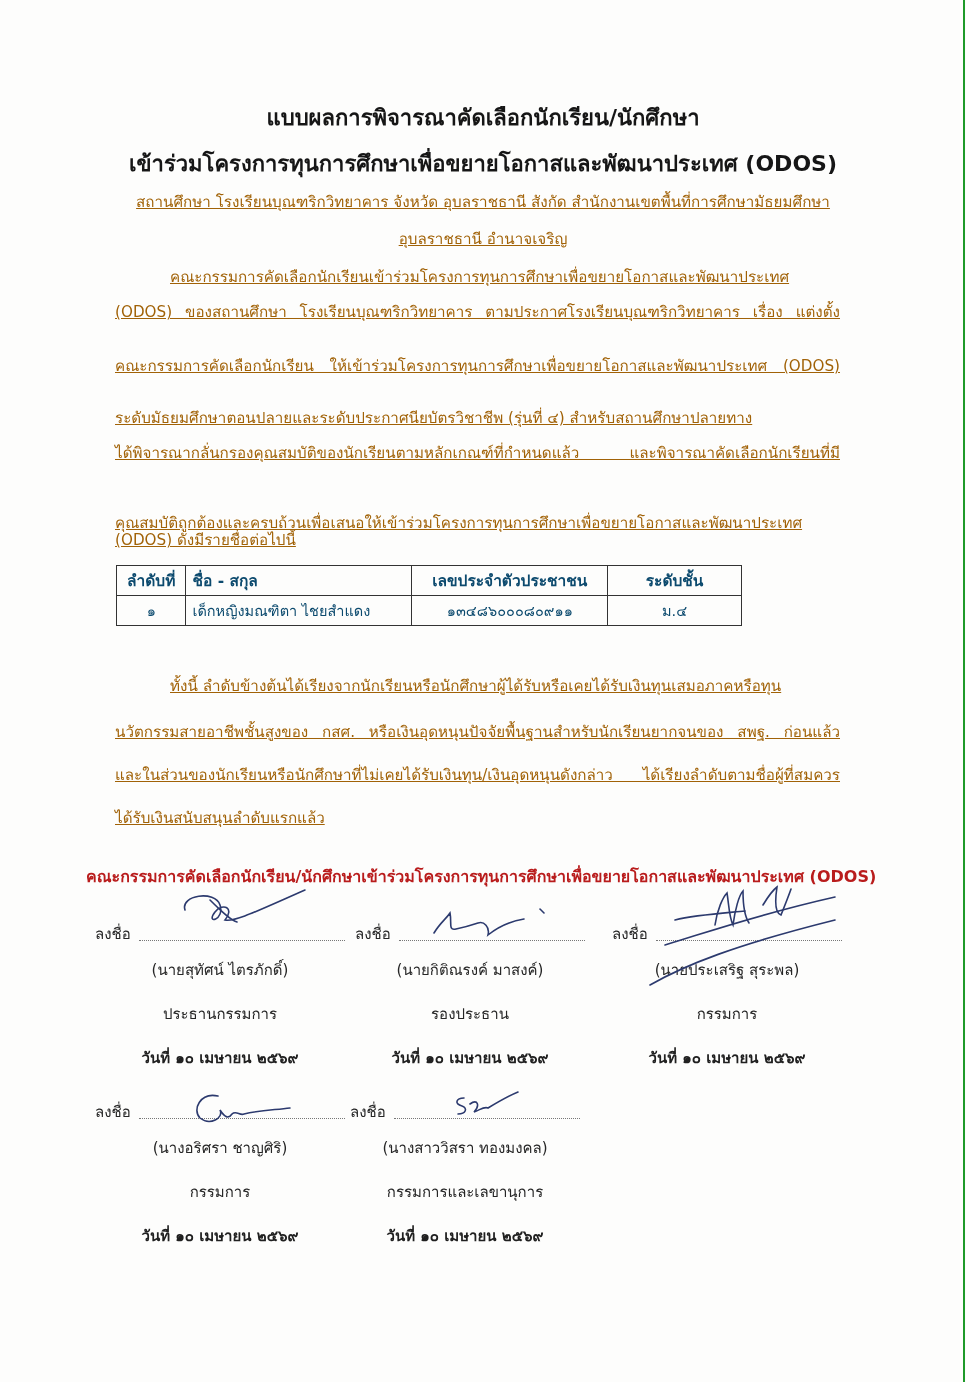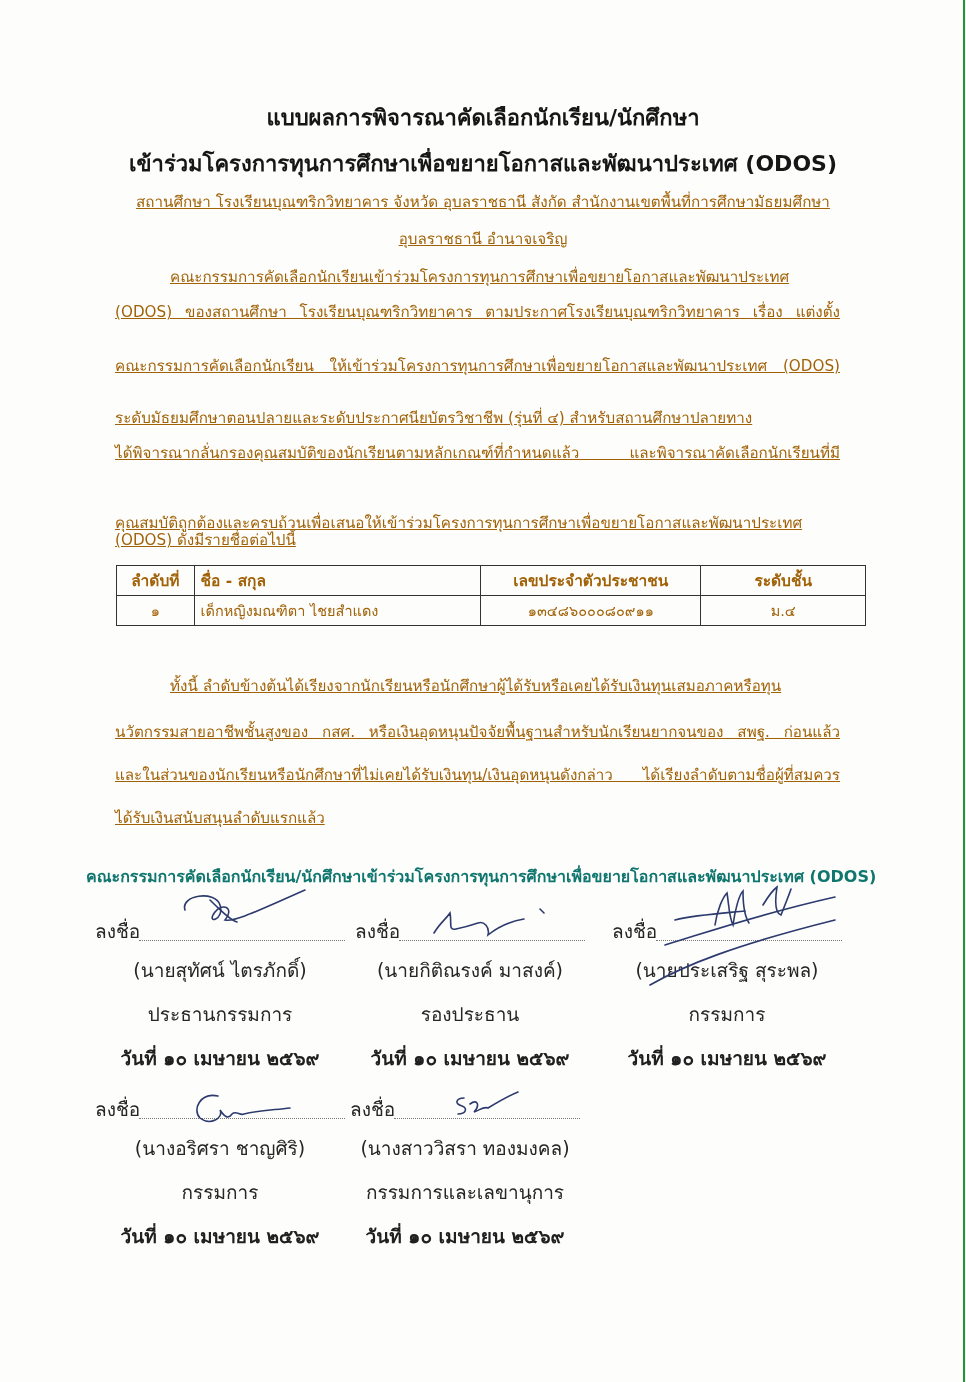--- a/index.html
+++ b/index.html
@@ -13,33 +13,33 @@
       position: absolute; top: 0; right: 1px; width: 2px; height: 1382px;
       background: #1f9a2a;
     }
     .abs { position: absolute; white-space: nowrap; }
     .center { left: 0; width: 966px; text-align: center; }
     .title { font-size: 22px; font-weight: bold; color: #161616; }
     .body { font-size: 15.2px; color: #a16207; text-decoration: underline; }
     .line { left: 115px; width: 725px; }
     .justify { text-align: justify; text-align-last: justify; }
     table.students {
-      position: absolute; left: 116px; top: 565px; width: 750px;
-      border-collapse: collapse; font-size: 14.5px; color: #a16207;
+      position: absolute; left: 116px; top: 565px; width: 626px;
+      border-collapse: collapse; font-size: 14.5px; color: #0c4a6e;
     }
     table.students td, table.students th {
       border: 1.5px solid #333; padding: 0 6px; height: 29px;
     }
     table.students th { font-weight: bold; font-size: 15.5px; text-align: center; }
     .c-idx { width: 62px; text-align: center; }
     .c-name { width: 264px; text-align: left; }
     .c-id { width: 200px; text-align: center; }
     .c-lvl { width: 146px; text-align: center; }
-    .committee-title { font-size: 16px; font-weight: bold; color: #0f766e; left: 86px; top: 864px; }
-    .sig-block { position: absolute; width: 260px; text-align: center; font-size: 19px; color: #262626; }
+    .committee-title { font-size: 16px; font-weight: bold; color: #b91c1c; left: 86px; top: 864px; }
+    .sig-block { position: absolute; width: 260px; text-align: center; font-size: 15px; color: #262626; }
     .sig-line { position: relative; height: 24px; text-align: left; }
     .sig-label { position: absolute; left: 0; bottom: 0; }
     .dots {
       position: absolute; left: 44px; right: 0; bottom: 5px;
       border-bottom: 1.5px dotted #777;
     }
     .sig-row { height: 44px; line-height: 44px; }
     .date { font-weight: bold; color: #202020; }
     svg.sig { position: absolute; overflow: visible; }
     svg.sig path { fill: none; stroke: #2c3a6e; stroke-width: 1.6; stroke-linecap: round; }

